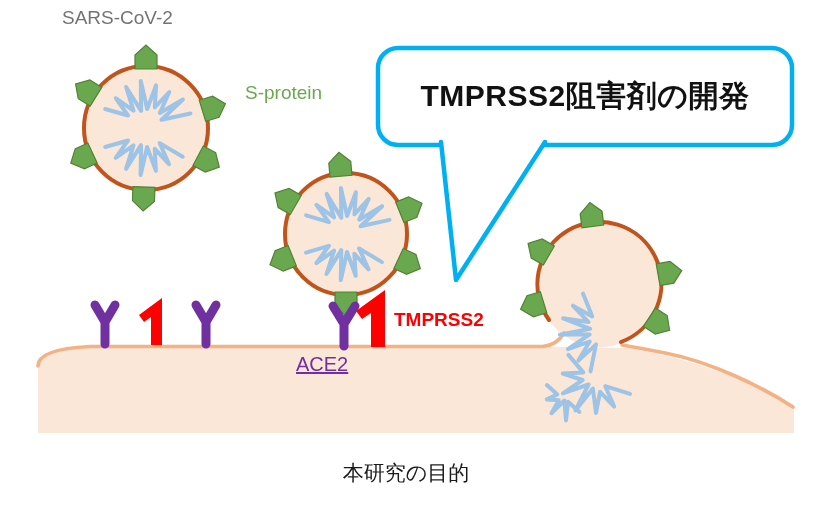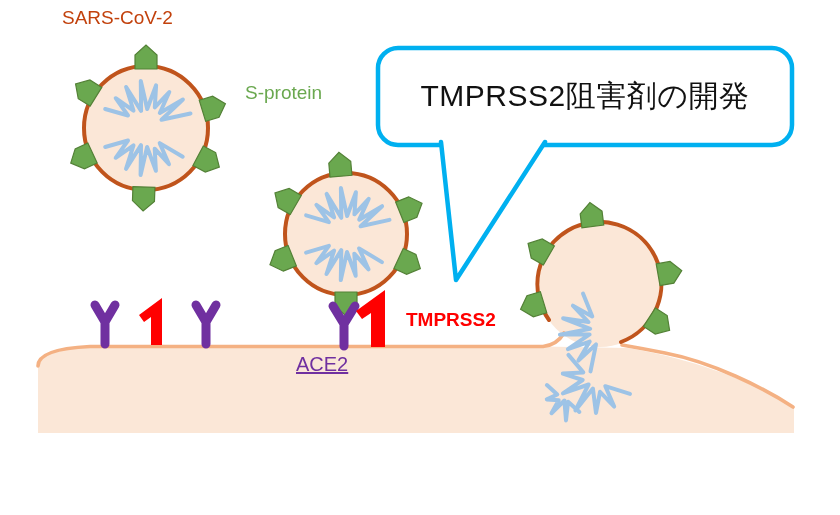--- a/index.html
+++ b/index.html
@@ -2,29 +2,29 @@
 <html><head>
 <meta charset="utf-8">
 <style>
   html,body{margin:0;padding:0;background:#ffffff;}
   #stage{
     position:relative;width:840px;height:515px;background:#ffffff;overflow:hidden;
     font-family:"Liberation Sans","DejaVu Sans",sans-serif;
   }
   #fig{position:absolute;left:0;top:0;}
   .lbl{position:absolute;white-space:nowrap;line-height:1.1;}
-  .lbl-sars{left:62px;top:8px;font-size:19px;color:#c2410c;}
+  .lbl-sars{left:62px;top:8px;font-size:19px;color:#737373;}
   .lbl-sprotein{left:245px;top:83px;font-size:19px;color:#6aa84f;}
-  .lbl-tmprss2{left:394px;top:310px;font-size:19px;font-weight:bold;color:#ff0000;margin-left:12px;}
+  .lbl-tmprss2{left:394px;top:310px;font-size:19px;font-weight:bold;color:#ff0000;}
   .lbl-ace2{left:296px;top:353px;font-size:20px;color:#7030a0;text-decoration:underline;}
   .lbl-caption{left:286px;top:461px;width:240px;text-align:center;font-size:21px;color:#1a1a1a;}
   .bubble-text{
     position:absolute;left:378px;top:48px;width:414px;height:97px;
     display:flex;align-items:center;justify-content:center;
-    font-size:30px;font-weight:normal;color:#111111;letter-spacing:0.5px;
+    font-size:30px;font-weight:bold;color:#111111;letter-spacing:0.5px;
   }
 </style>
 </head>
 <body>
 
 <div id="stage">
 
   <svg id="fig" width="840" height="515" viewBox="0 0 840 515">
     <defs>
       <polygon id="spike" points="-11,1 -11,-13 0,-23 11,-13 11,1"></polygon>
@@ -105,13 +105,14 @@
       <rect x="378" y="48" width="414" height="97" rx="20" fill="#ffffff" stroke-width="4.5" stroke="#00b0f0"></rect>
       <path fill="#ffffff" stroke-width="4.5" stroke-linecap="round" stroke-linejoin="round" d="M441,142 L456,280 L545,142" stroke="#00b0f0"></path>
     </g>
   </svg>
 
   <div class="lbl lbl-sars">SARS-CoV-2</div>
   <div class="lbl lbl-sprotein">S-protein</div>
   <div class="bubble-text">TMPRSS2阻害剤の開発</div>
   <div class="lbl lbl-tmprss2">TMPRSS2</div>
   <div class="lbl lbl-ace2">ACE2</div>
+  <div class="lbl lbl-caption">本研究の目的</div>
 </div>
 
 </body></html>

